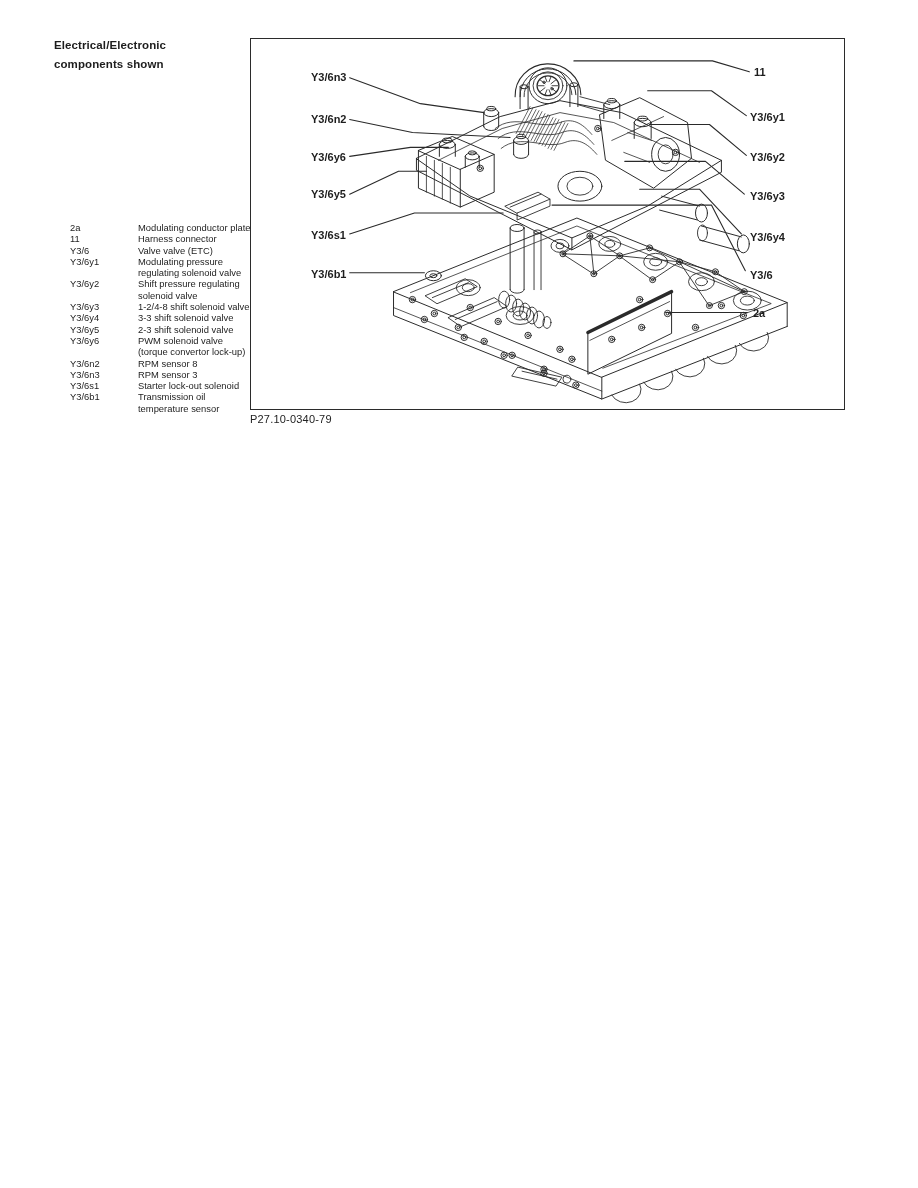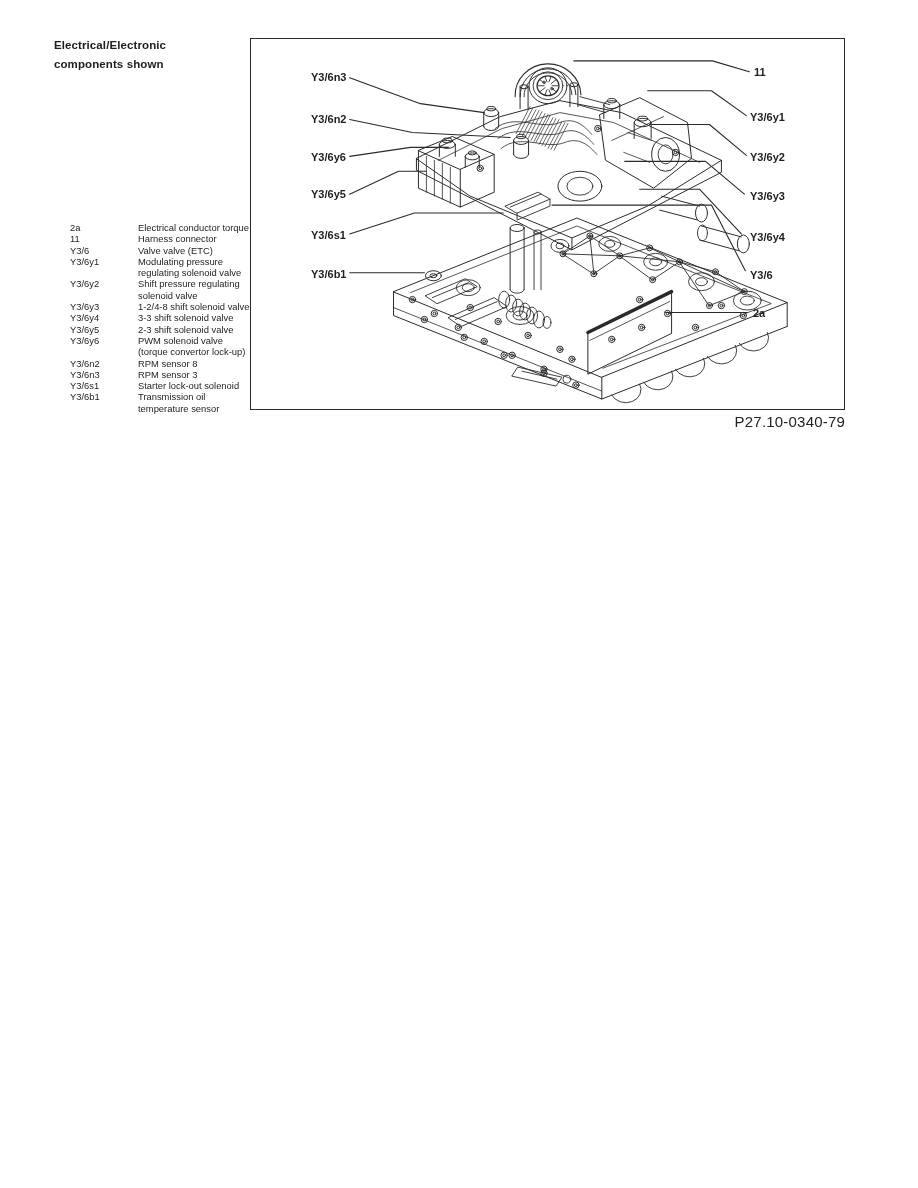--- a/index.html
+++ b/index.html
@@ -8,35 +8,35 @@
   .title{position:absolute;left:54px;top:36px;font-size:11.5px;line-height:19px;font-weight:bold;
          white-space:pre-line;letter-spacing:.1px;}
   .legend{position:absolute;left:70px;top:222px;width:220px;font-size:9.4px;line-height:11.3px;}
   .lrow{display:flex;}
   .lcode{width:68px;flex:none;}
   .ldesc{white-space:pre-line;}
   .frame{position:absolute;left:250px;top:38px;width:595px;height:372px;box-sizing:border-box;
          border:1.6px solid #2b2b2b;background:#ffffff;}
   .frame svg{position:absolute;left:0;top:0;width:100%;height:100%;}
   .callout{position:absolute;font-size:11px;font-weight:bold;white-space:nowrap;color:#1d1d1d;}
-  .figcode{position:absolute;left:250px;top:413px;width:595px;text-align:right;font-size:15px;
+  .figcode{position:absolute;left:250px;top:413px;width:595px;font-size:11px;
            letter-spacing:.2px;color:#222;}
 </style>
 </head>
 <body>
 
 <div class="page">
 
   <div class="title">Electrical/Electronic
 components shown</div>
 
   <div class="legend">
     <div class="lrow">
         <span class="lcode">2a</span>
-        <span class="ldesc">Electrical conductor torque</span>
+        <span class="ldesc">Modulating conductor plate</span>
       </div>
     <div class="lrow">
         <span class="lcode">11</span>
         <span class="ldesc">Harness connector</span>
       </div>
     <div class="lrow">
         <span class="lcode">Y3/6</span>
         <span class="ldesc">Valve valve (ETC)</span>
       </div>
     <div class="lrow">

